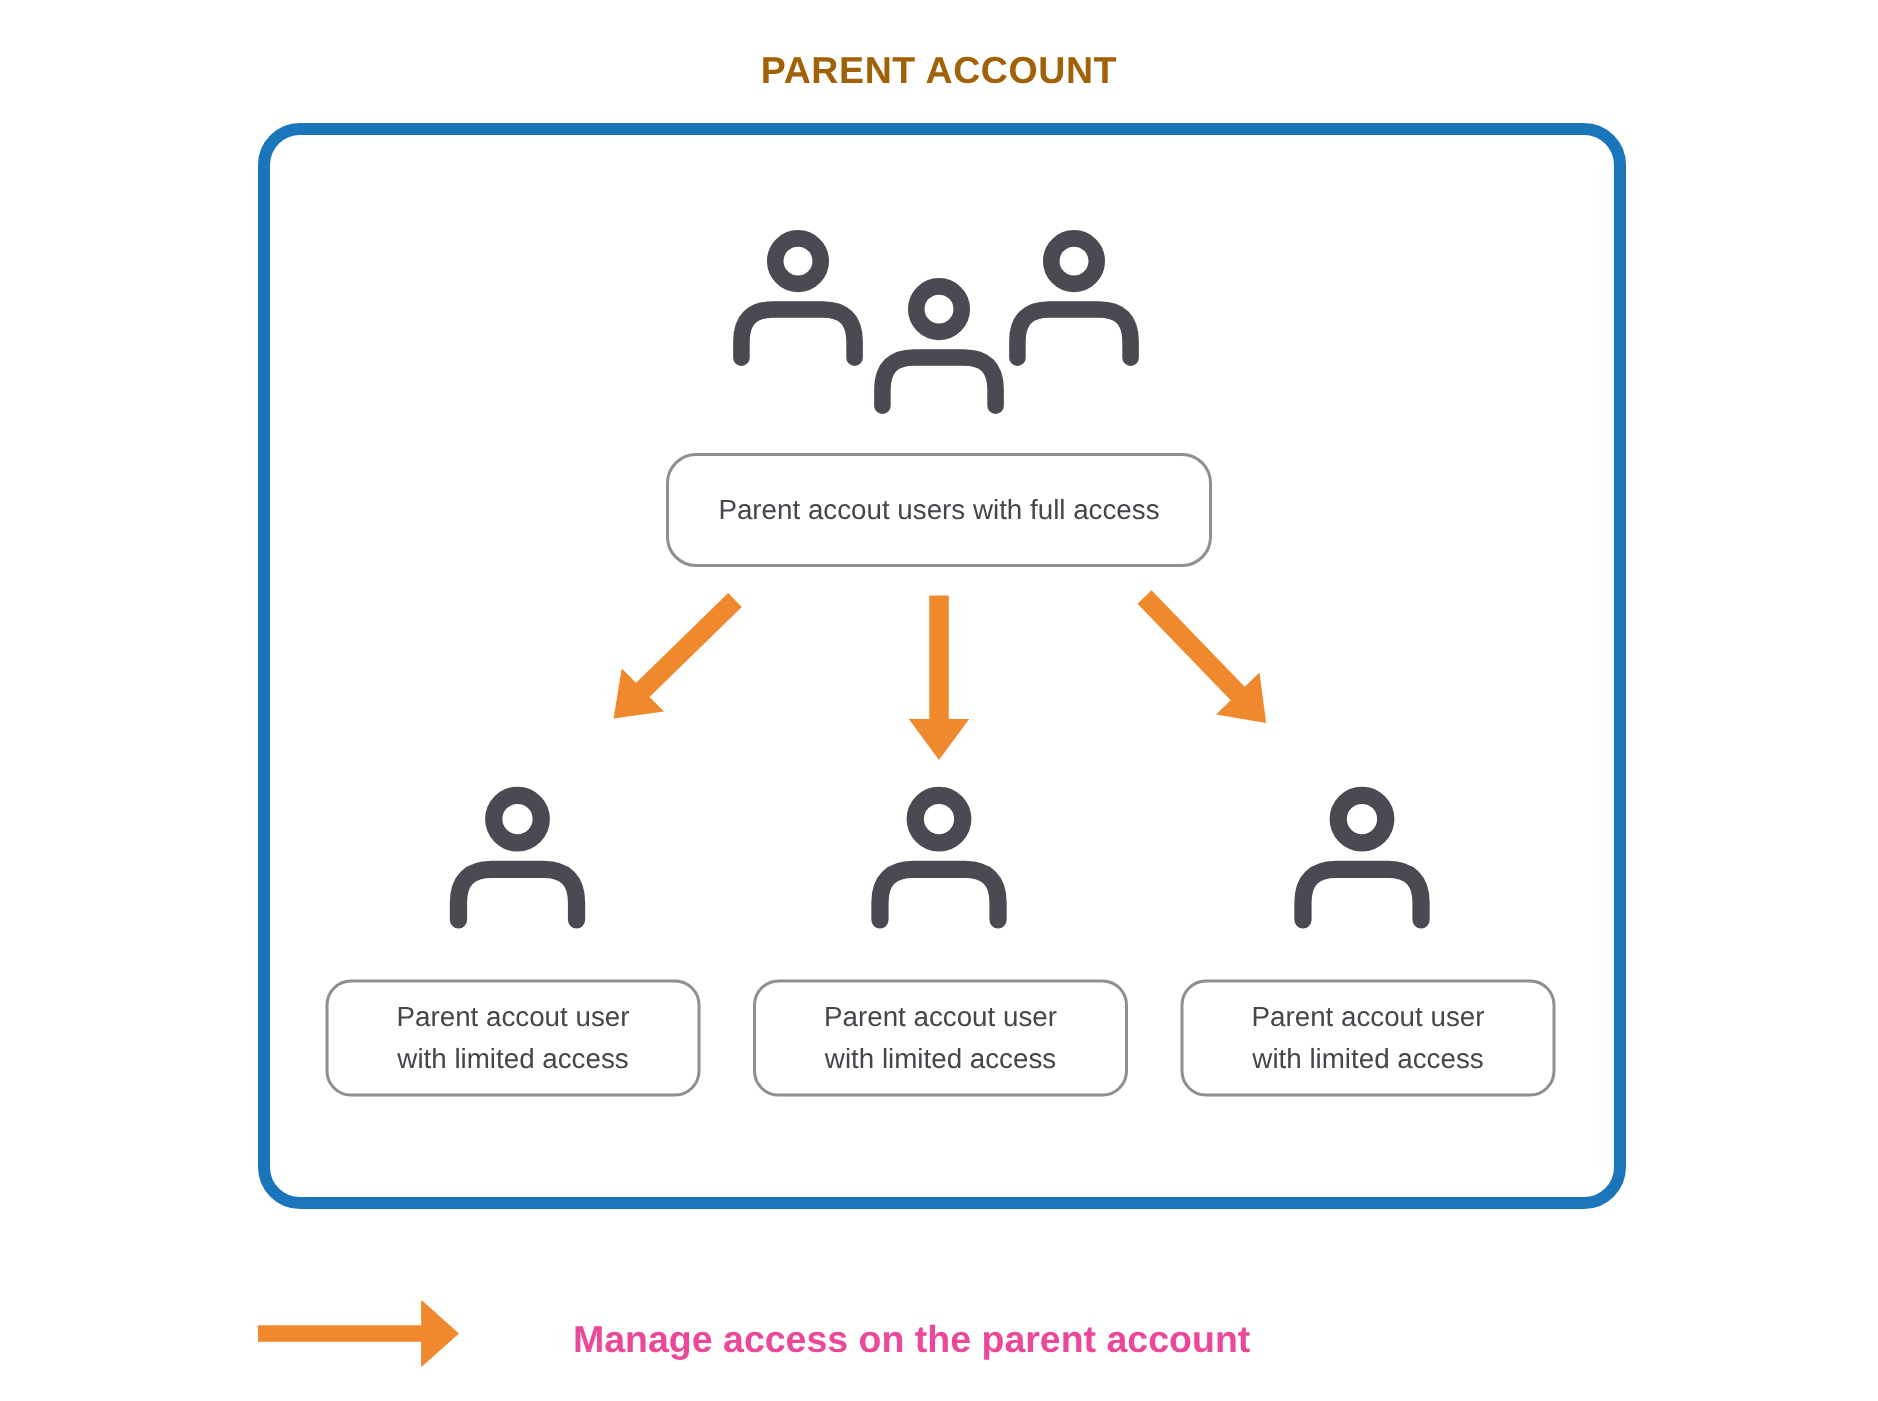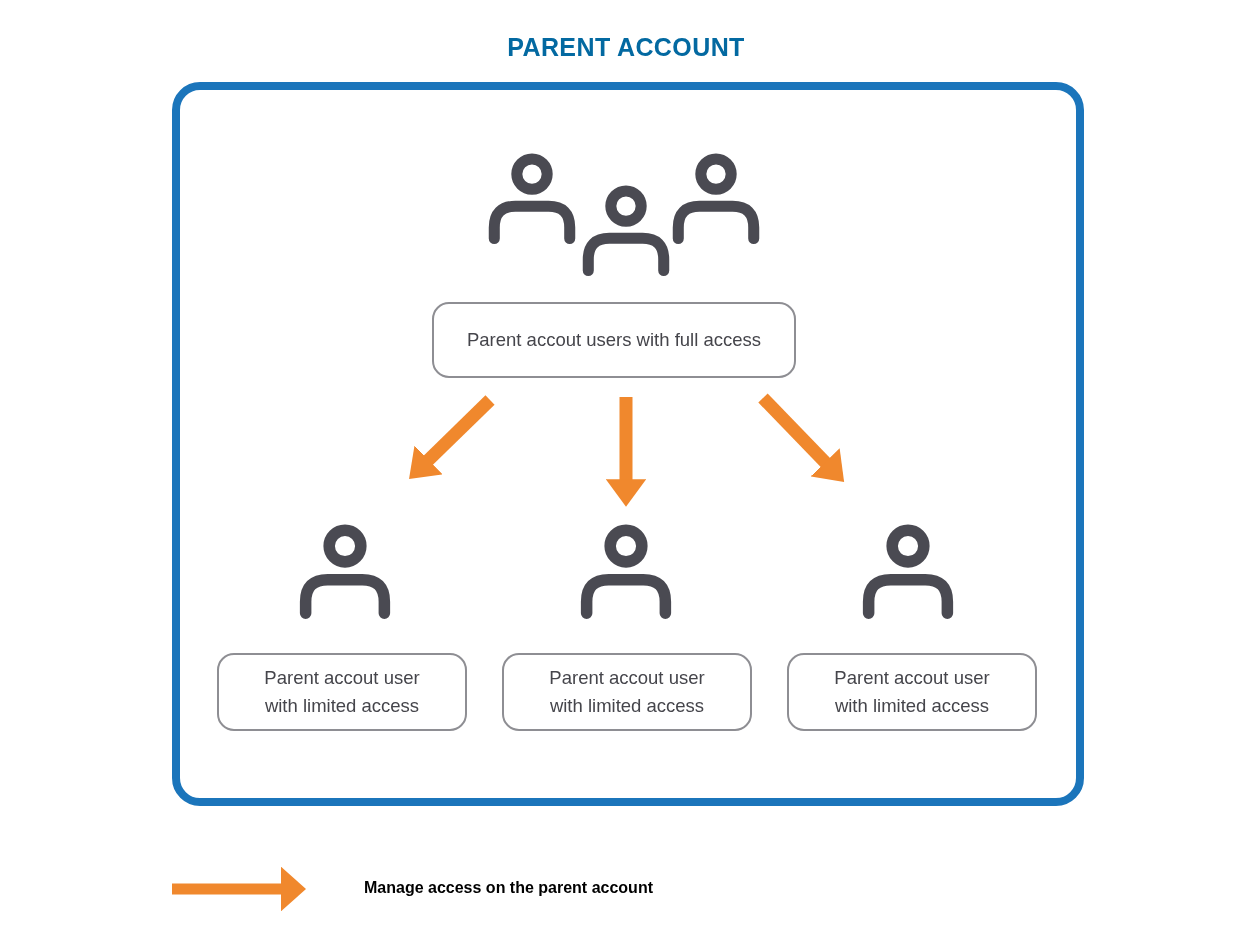--- a/index.html
+++ b/index.html
@@ -18,21 +18,21 @@
   .abs { position: absolute; }
 
   .diagram-title {
     left: 0;
     top: 33px;
     width: 1252px;
     text-align: center;
     font-size: 25px;
     font-weight: 700;
     letter-spacing: 0.4px;
-    color: #0369a1;
+    color: #a16207;
   }
 
   .parent-box {
     left: 172px;
     top: 82px;
     width: 912px;
     height: 724px;
     box-sizing: border-box;
     border: 8px solid #1b75bb;
     border-radius: 28px;
@@ -47,24 +47,25 @@
     display: flex;
     flex-direction: column;
     align-items: center;
     justify-content: center;
     text-align: center;
     color: #45454b;
     font-size: 18.5px;
     line-height: 1.5;
   }
   .full-access-box {
-    left: 432px;
+    left: 444px;
     top: 302px;
     width: 364px;
     height: 76px;
+    border-radius: 20px;
   }
   .limited-box {
     width: 250px;
     height: 78px;
   }
   .limited-box-1 { left: 217px; top: 653px; }
   .limited-box-2 { left: 502px; top: 653px; }
   .limited-box-3 { left: 787px; top: 653px; }
 
   .person-stroke {
@@ -85,25 +86,25 @@
   .arrow-line {
     stroke: #f0882d;
     stroke-width: 13;
   }
   .legend-line {
     stroke: #f0882d;
     stroke-width: 11;
   }
 
   .legend-label {
-    left: 364px;
+    left: 382px;
     top: 879px;
-    font-size: 16px;
+    font-size: 25px;
     font-weight: 700;
-    color: #000000;
+    color: #ec4899;
   }
 </style>
 </head>
 <body>
 
 <div class="stage">
 
   <svg width="0" height="0" style="position:absolute" aria-hidden="true">
     <defs>
       <symbol id="person" viewBox="0 0 100 104">

